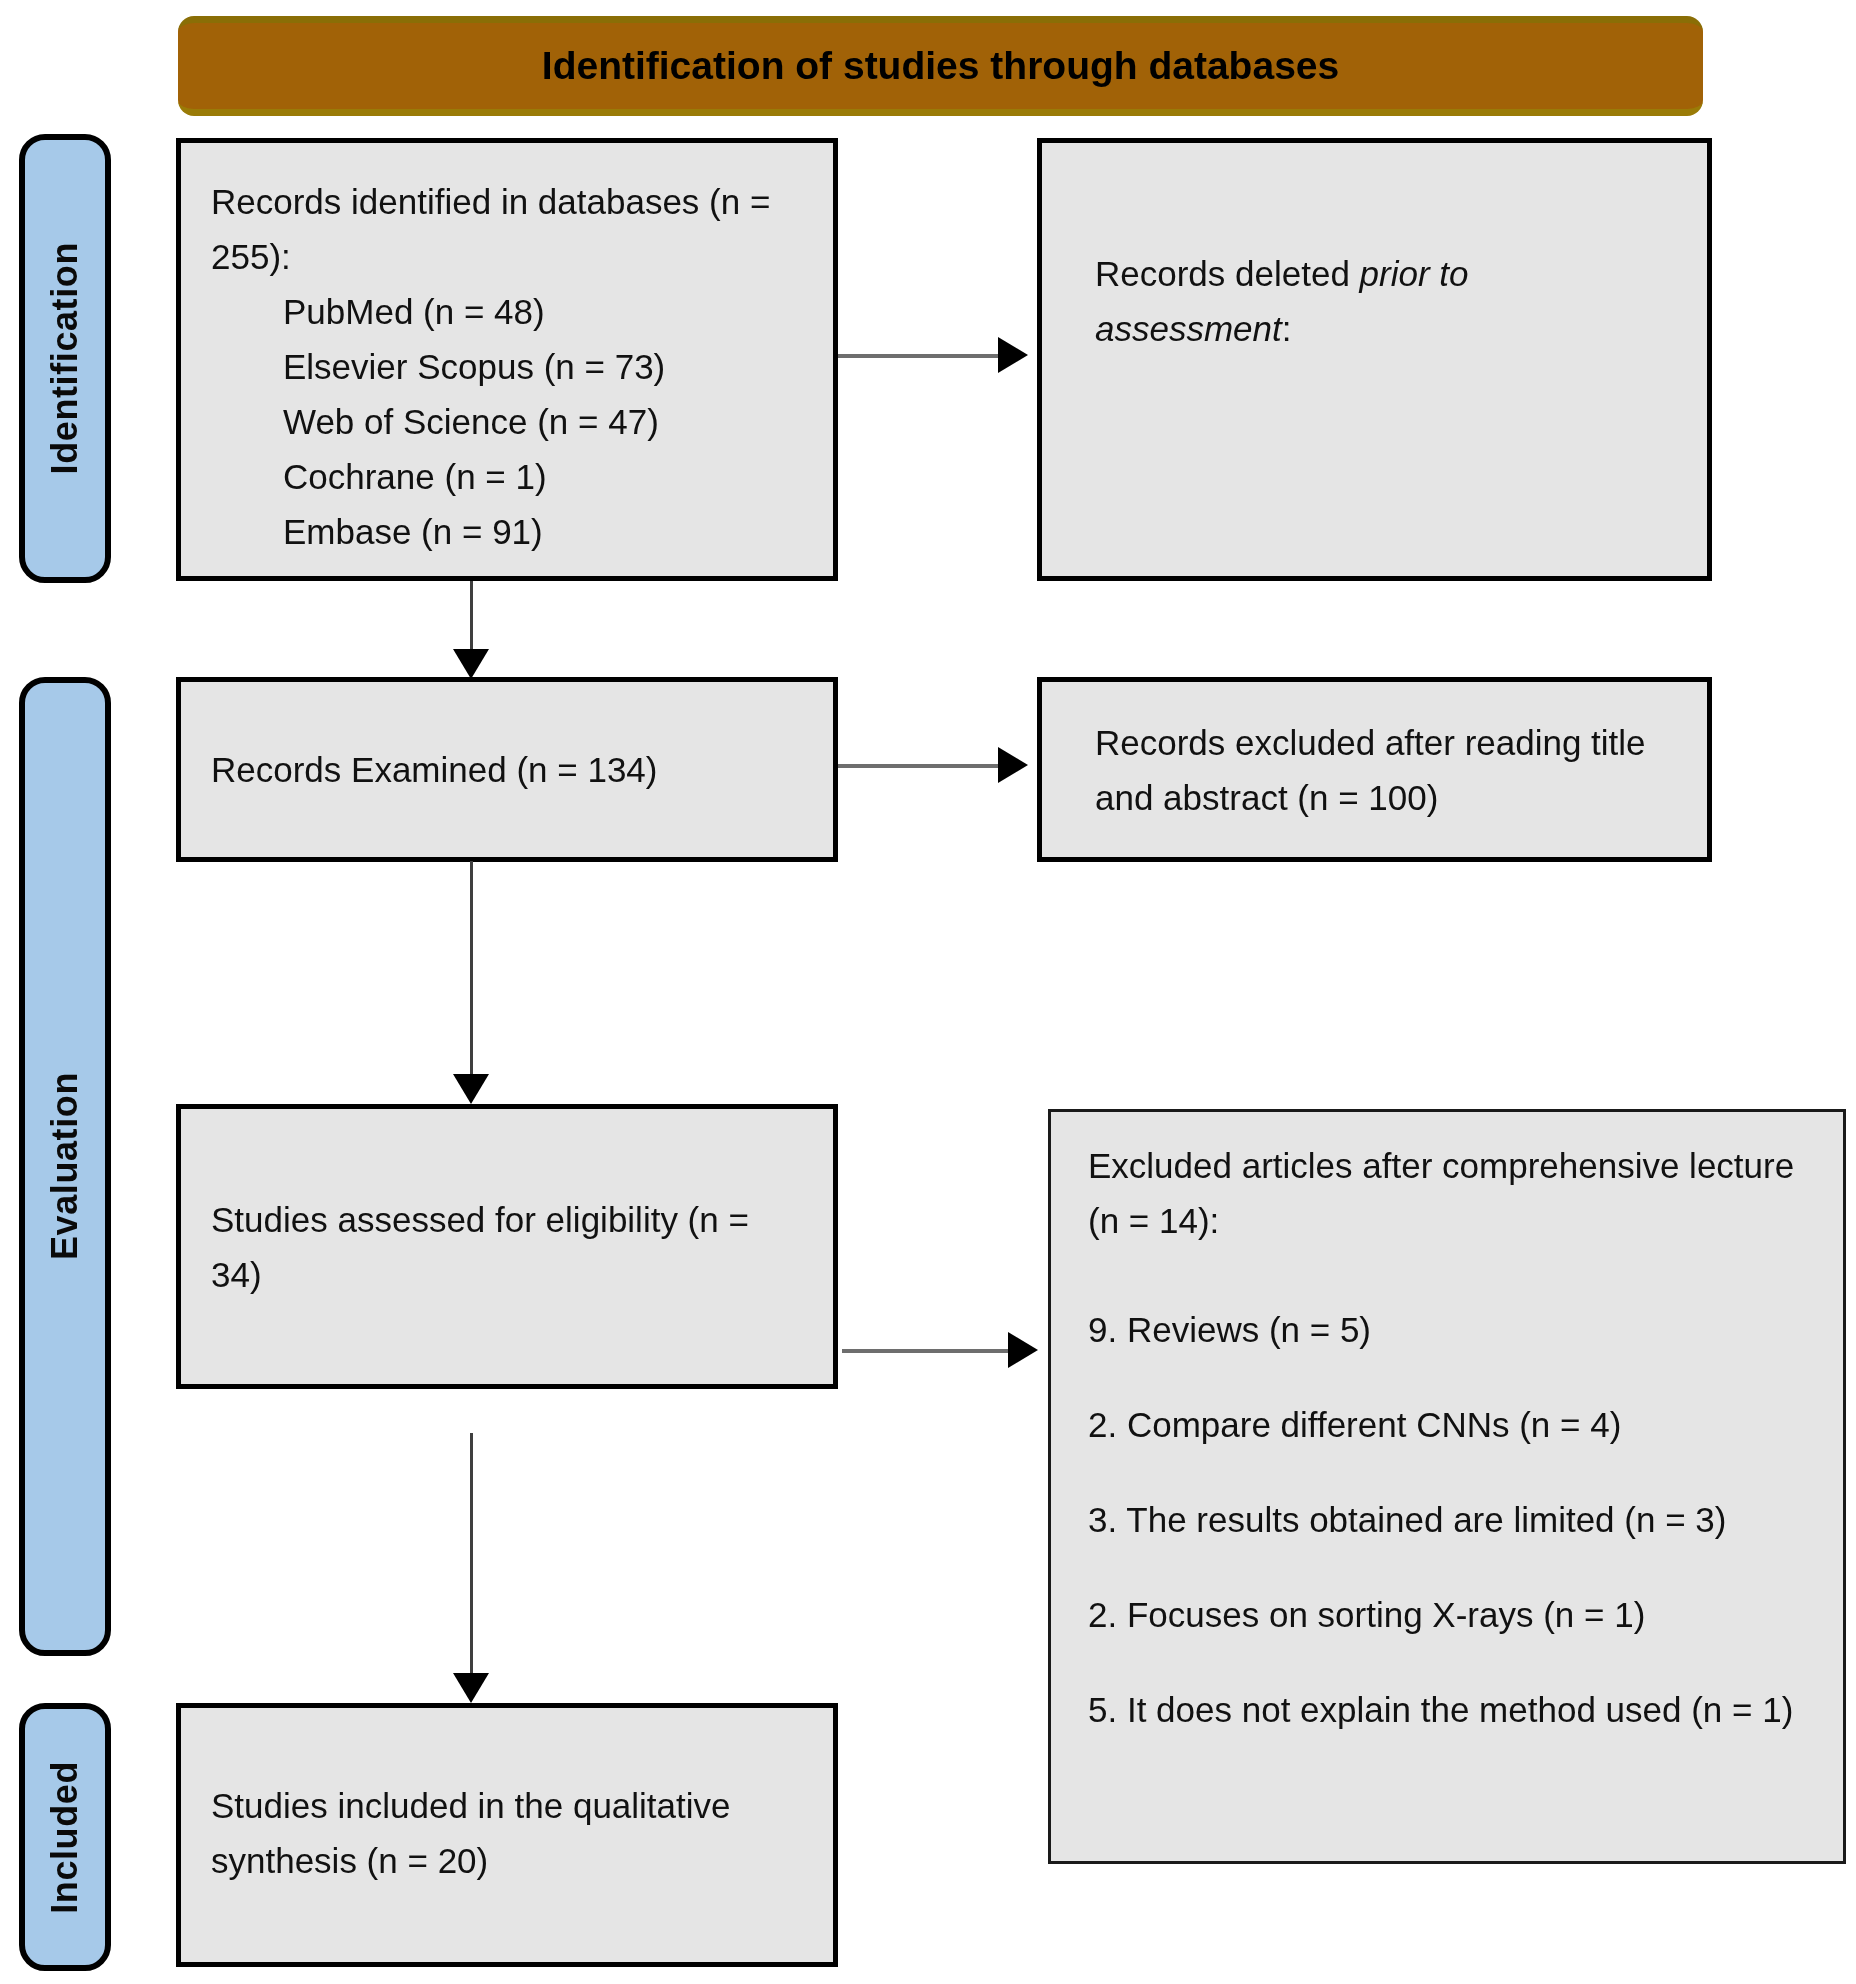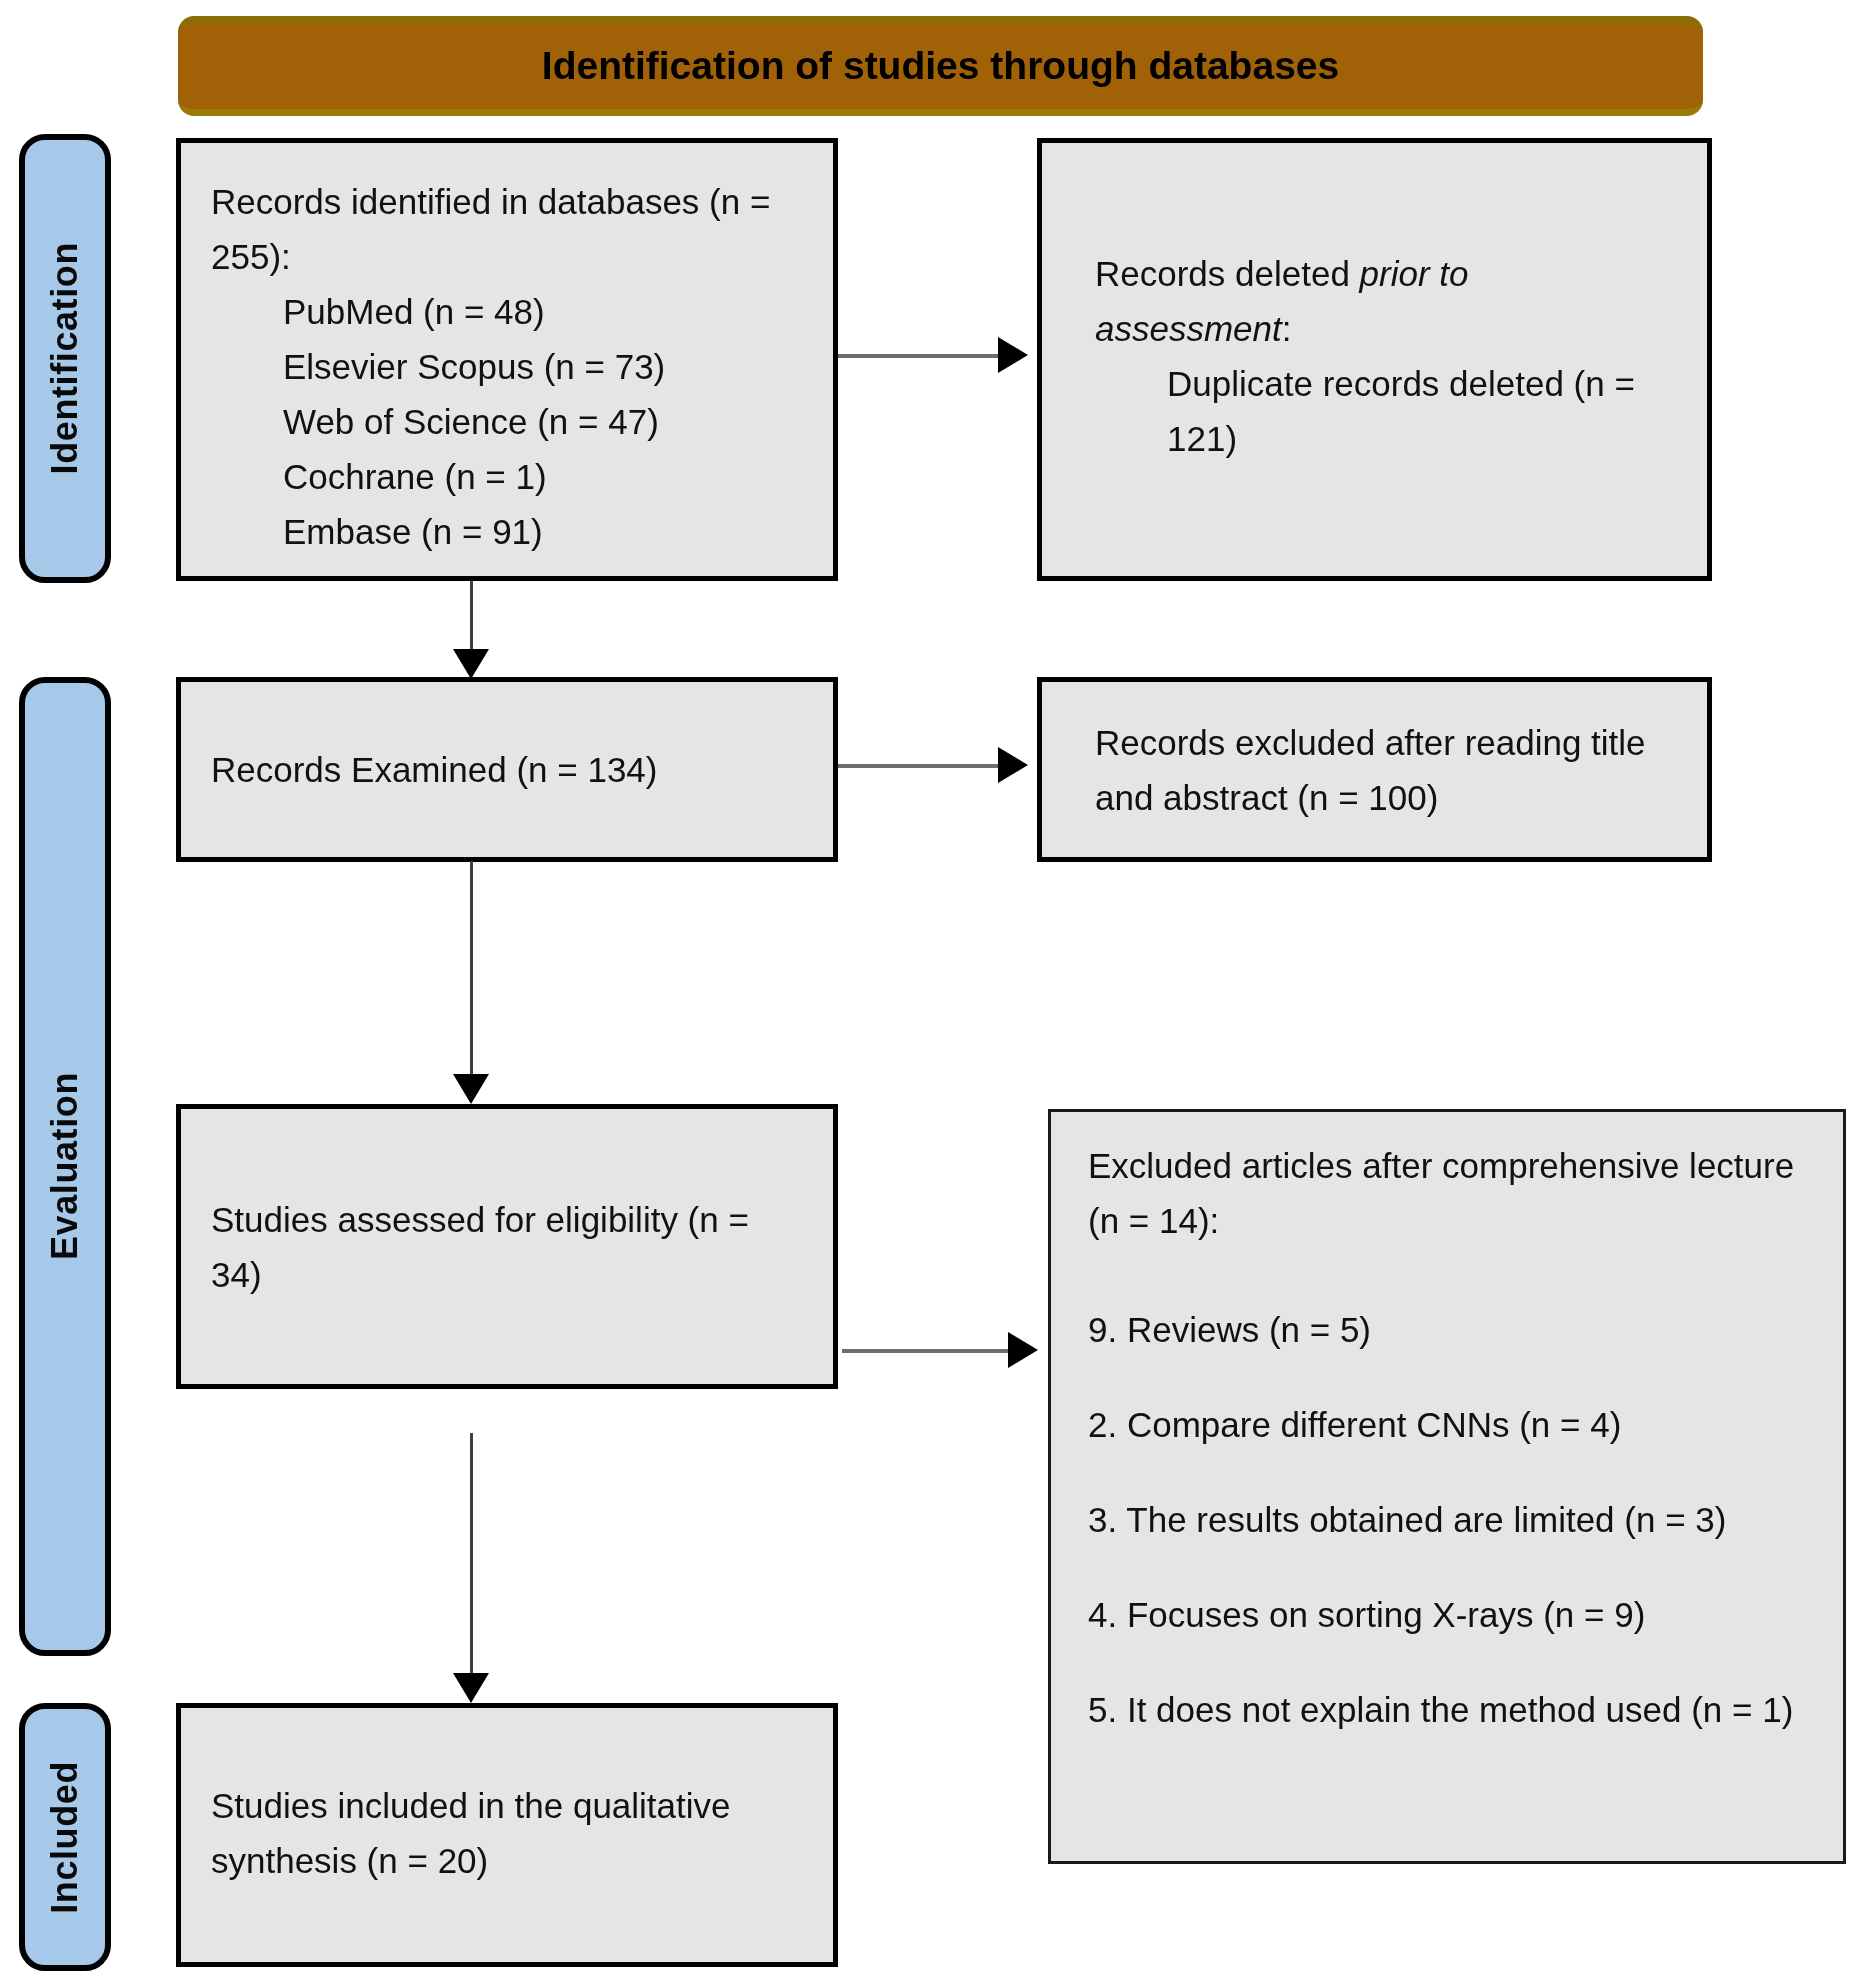--- a/index.html
+++ b/index.html
@@ -67,21 +67,20 @@
       <div class="indent">Elsevier Scopus (n = 73)</div>
       <div class="indent">Web of Science (n = 47)</div>
       <div class="indent">Cochrane (n = 1)</div>
       <div class="indent">Embase (n = 91)</div>
     </div>
   </div>
 
   <div class="box" style="left:1037px;top:138px;width:675px;height:443px;">
     <div class="pad" style="padding:103px 37px 0 53px;">
       <div style="width:568px;"><span>Records deleted </span><span class="it">prior to assessment</span><span>:</span></div>
-      <div class="indent" style="width:508px;">Duplicate records deleted (n = 121)</div>
     </div>
   </div>
 
   <div class="box" style="left:176px;top:677px;width:662px;height:185px;text-decoration:underline;">
     <div class="pad vcenter" style="padding-left:30px;">
       <div>Records Examined (n = 134)</div>
     </div>
   </div>
 
   <div class="box" style="left:1037px;top:677px;width:675px;height:185px;">
@@ -95,21 +94,21 @@
       <div style="width:593px;">Studies assessed for eligibility (n = 34)</div>
     </div>
   </div>
 
   <div class="box thin" style="left:1048px;top:1109px;width:798px;height:755px;">
     <div class="pad" style="padding:26px 36px 0 37px;">
       <div class="mbh" style="width:724px;">Excluded articles after comprehensive lecture (n = 14):</div>
       <div class="mb" style="width:724px;">9. Reviews (n = 5)</div>
       <div class="mb" style="width:724px;">2. Compare different CNNs (n = 4)</div>
       <div class="mb" style="width:724px;">3. The results obtained are limited (n = 3)</div>
-      <div class="mb" style="width:724px;">4. Focuses on sorting X-rays (n = 9)</div>
+      <div class="mb" style="width:724px;">2. Focuses on sorting X-rays (n = 1)</div>
       <div style="width:724px;">5. It does not explain the method used (n = 1)</div>
     </div>
   </div>
 
   <div class="box" style="left:176px;top:1703px;width:662px;height:264px;">
     <div class="pad" style="padding:70px 12.5px 0 30px;">
       <div style="width:618px;">Studies included in the qualitative synthesis (n = 20)</div>
     </div>
   </div>
 

